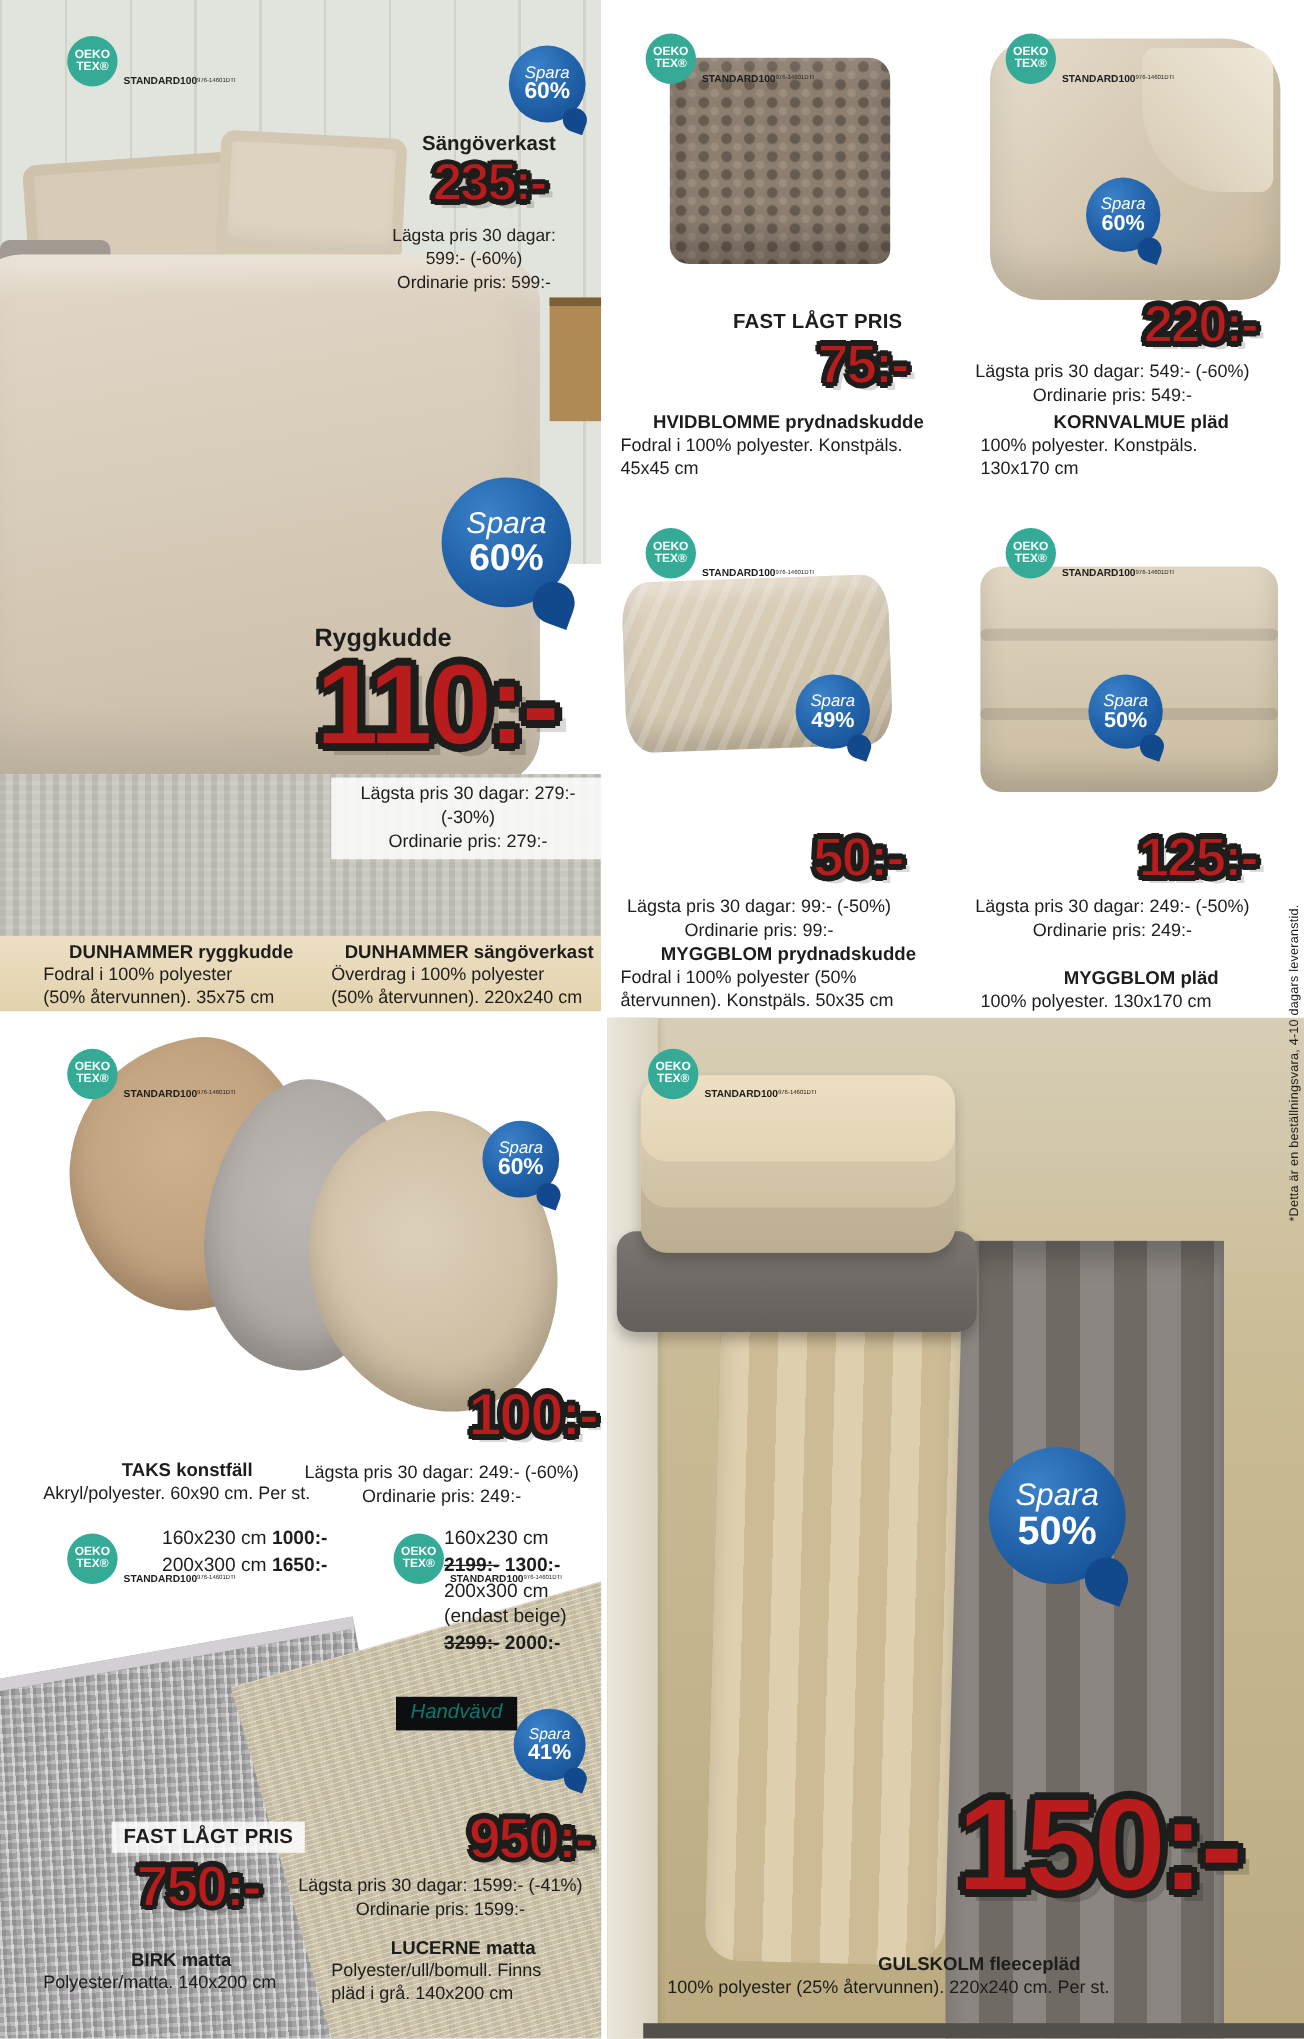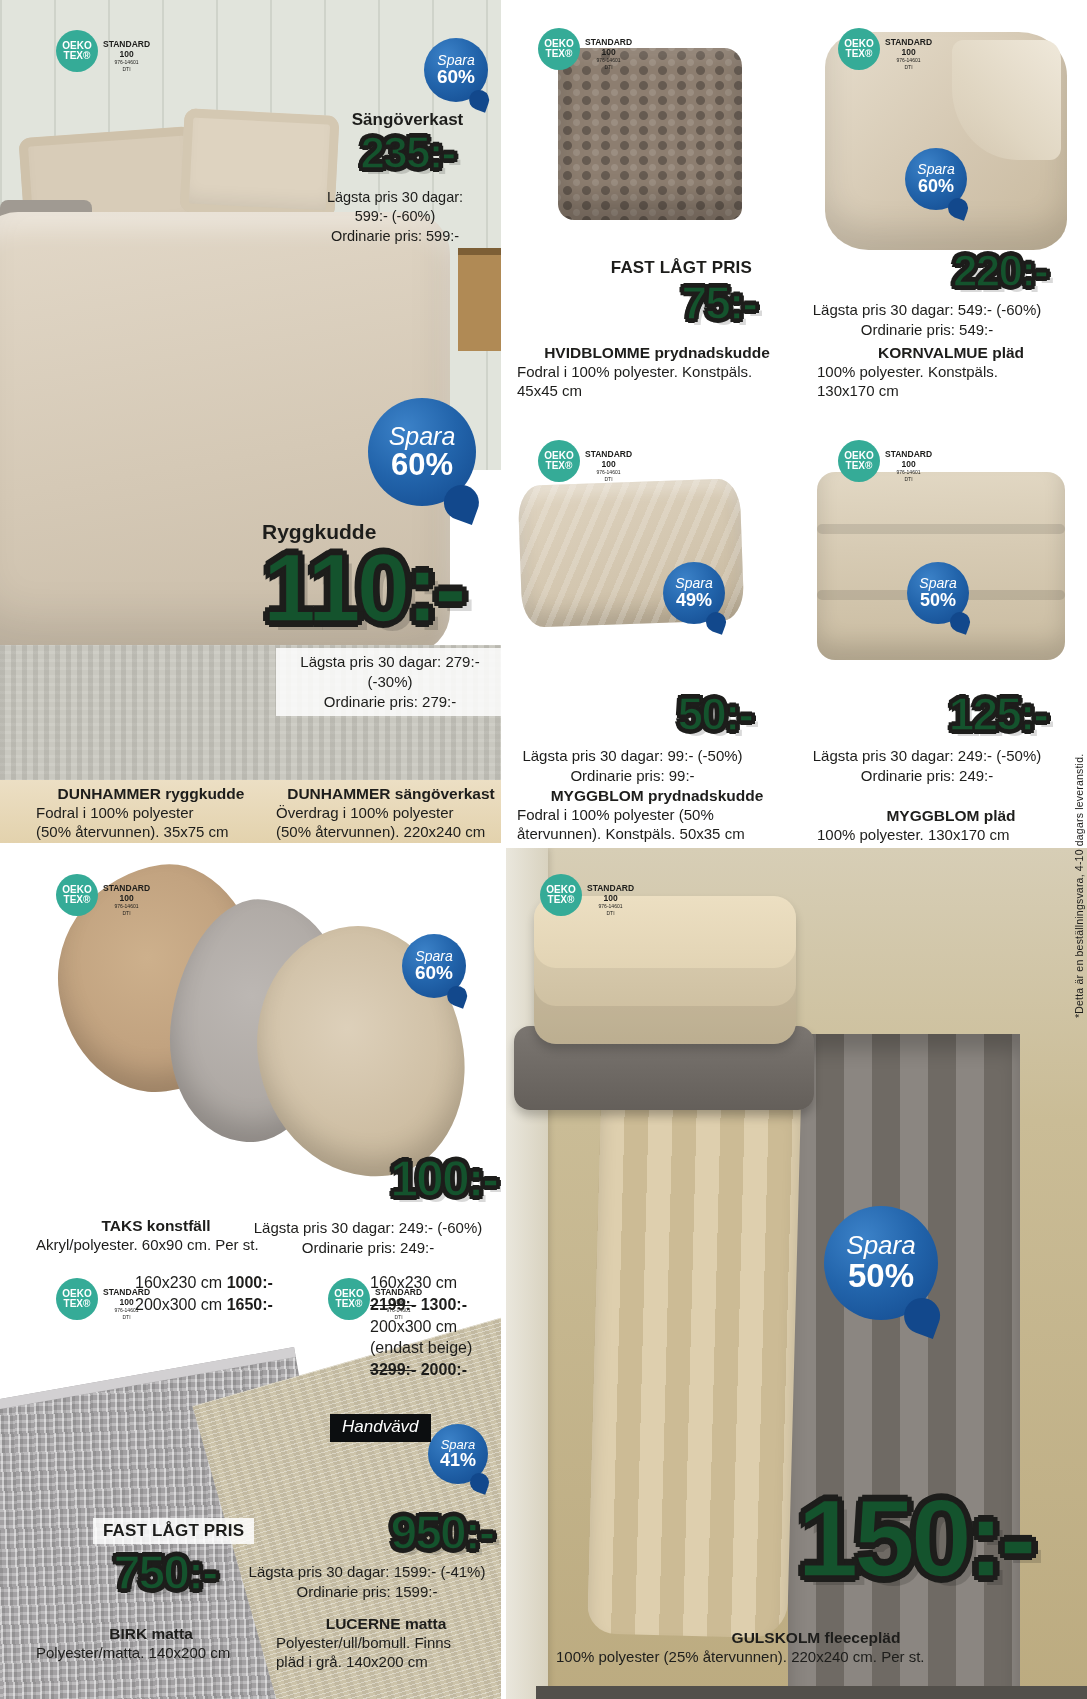--- a/index.html
+++ b/index.html
@@ -6,53 +6,53 @@
   .page{position:relative;width:1087px;height:1699px;background:#fff;overflow:hidden;
         font-family:"Liberation Sans","DejaVu Sans",sans-serif;color:#1d1d1b;}
   .tile{position:absolute;background:#fff;overflow:hidden;}
   .abs{position:absolute;}
 
   
   .oeko{position:absolute;display:flex;gap:5px;align-items:flex-end;z-index:6;margin-left:20px;}
   .oeko-circle{width:42px;height:42px;border-radius:50%;background:#35ab97;color:#fff;
     display:flex;flex-direction:column;align-items:center;justify-content:center;
     font-weight:bold;font-size:10px;line-height:1.05;letter-spacing:0;}
-  .oeko-right{display:flex;flex-direction:column;align-items:center;line-height:1.1;padding-top:3px;}
+  .oeko-right{display:flex;flex-direction:row;align-items:center;line-height:1.1;padding-top:3px;}
   .os{font-weight:bold;font-size:8.5px;}
   .oc{font-size:5px;margin-top:1px;}
 
   
   .spara{position:absolute;border-radius:50%;color:#fff;z-index:7;
     background:radial-gradient(circle at 35% 28%, #3c82c8 0%, #2264ab 48%, #12488c 100%);
     display:flex;flex-direction:column;align-items:center;justify-content:center;line-height:1.05;}
   .spara::after{content:"";position:absolute;right:-2%;bottom:-13%;width:32%;height:32%;
     background:#12488c;border-radius:100% 100% 0 100%;transform:rotate(20deg);z-index:-1;}
   .spara .s1{font-style:italic;}
   .spara .s2{font-weight:bold;}
 
   
-  .price{color:#14532d;font-weight:bold;letter-spacing:-0.04em;white-space:nowrap;z-index:8;line-height:0.95;
+  .price{color:#b91c1c;font-weight:bold;letter-spacing:-0.04em;white-space:nowrap;z-index:8;line-height:0.95;
          -webkit-text-stroke:1.5px #1d1d1b;}
   .o4{text-shadow:4px 0 0 #1d1d1b,-4px 0 0 #1d1d1b,0 4px 0 #1d1d1b,0 -4px 0 #1d1d1b,
       3px 3px 0 #1d1d1b,-3px 3px 0 #1d1d1b,3px -3px 0 #1d1d1b,-3px -3px 0 #1d1d1b,6px 6px 0 rgba(0,0,0,.15);}
   .o6{text-shadow:6px 0 0 #1d1d1b,-6px 0 0 #1d1d1b,0 6px 0 #1d1d1b,0 -6px 0 #1d1d1b,
       4px 4px 0 #1d1d1b,-4px 4px 0 #1d1d1b,4px -4px 0 #1d1d1b,-4px -4px 0 #1d1d1b,9px 9px 0 rgba(0,0,0,.15);}
 
   .fineprint{font-size:15px;line-height:1.33;text-align:center;z-index:8;}
   .boxed{background:rgba(255,255,255,.84);padding:4px 9px;}
   .pname{font-size:15.5px;font-weight:bold;line-height:1.25;z-index:8;text-align:center;}
   .pdesc{font-size:15px;line-height:1.27;z-index:8;}
   .flag{font-weight:bold;font-size:17px;letter-spacing:.01em;z-index:8;white-space:nowrap;}
   .center{text-align:center;}
 
   .sizes{font-size:16px;line-height:1.38;z-index:8;}
   .sizes b{font-weight:bold;}
   .strike{text-decoration:line-through;}
 
-  .handvavd{position:absolute;background:#0c0e10;color:#ffffff;font-style:italic;font-size:17px;
+  .handvavd{position:absolute;background:#0c0e10;color:#0f766e;font-style:italic;font-size:17px;
     padding:3px 12px 5px;z-index:8;}
 
   .vnote{position:absolute;writing-mode:vertical-rl;transform:rotate(180deg);
     font-size:10.5px;color:#1d1d1b;z-index:9;letter-spacing:.2px;}
 
   
   .wall{position:absolute;left:0;top:0;width:100%;height:470px;
     background:repeating-linear-gradient(90deg,#cfd3ca 0 2px,#e1e4dc 2px 54px);}
   .sidetable{position:absolute;left:458px;top:248px;width:43px;height:96px;background:#b08a55;
     border-top:7px solid #7d5f36;}

